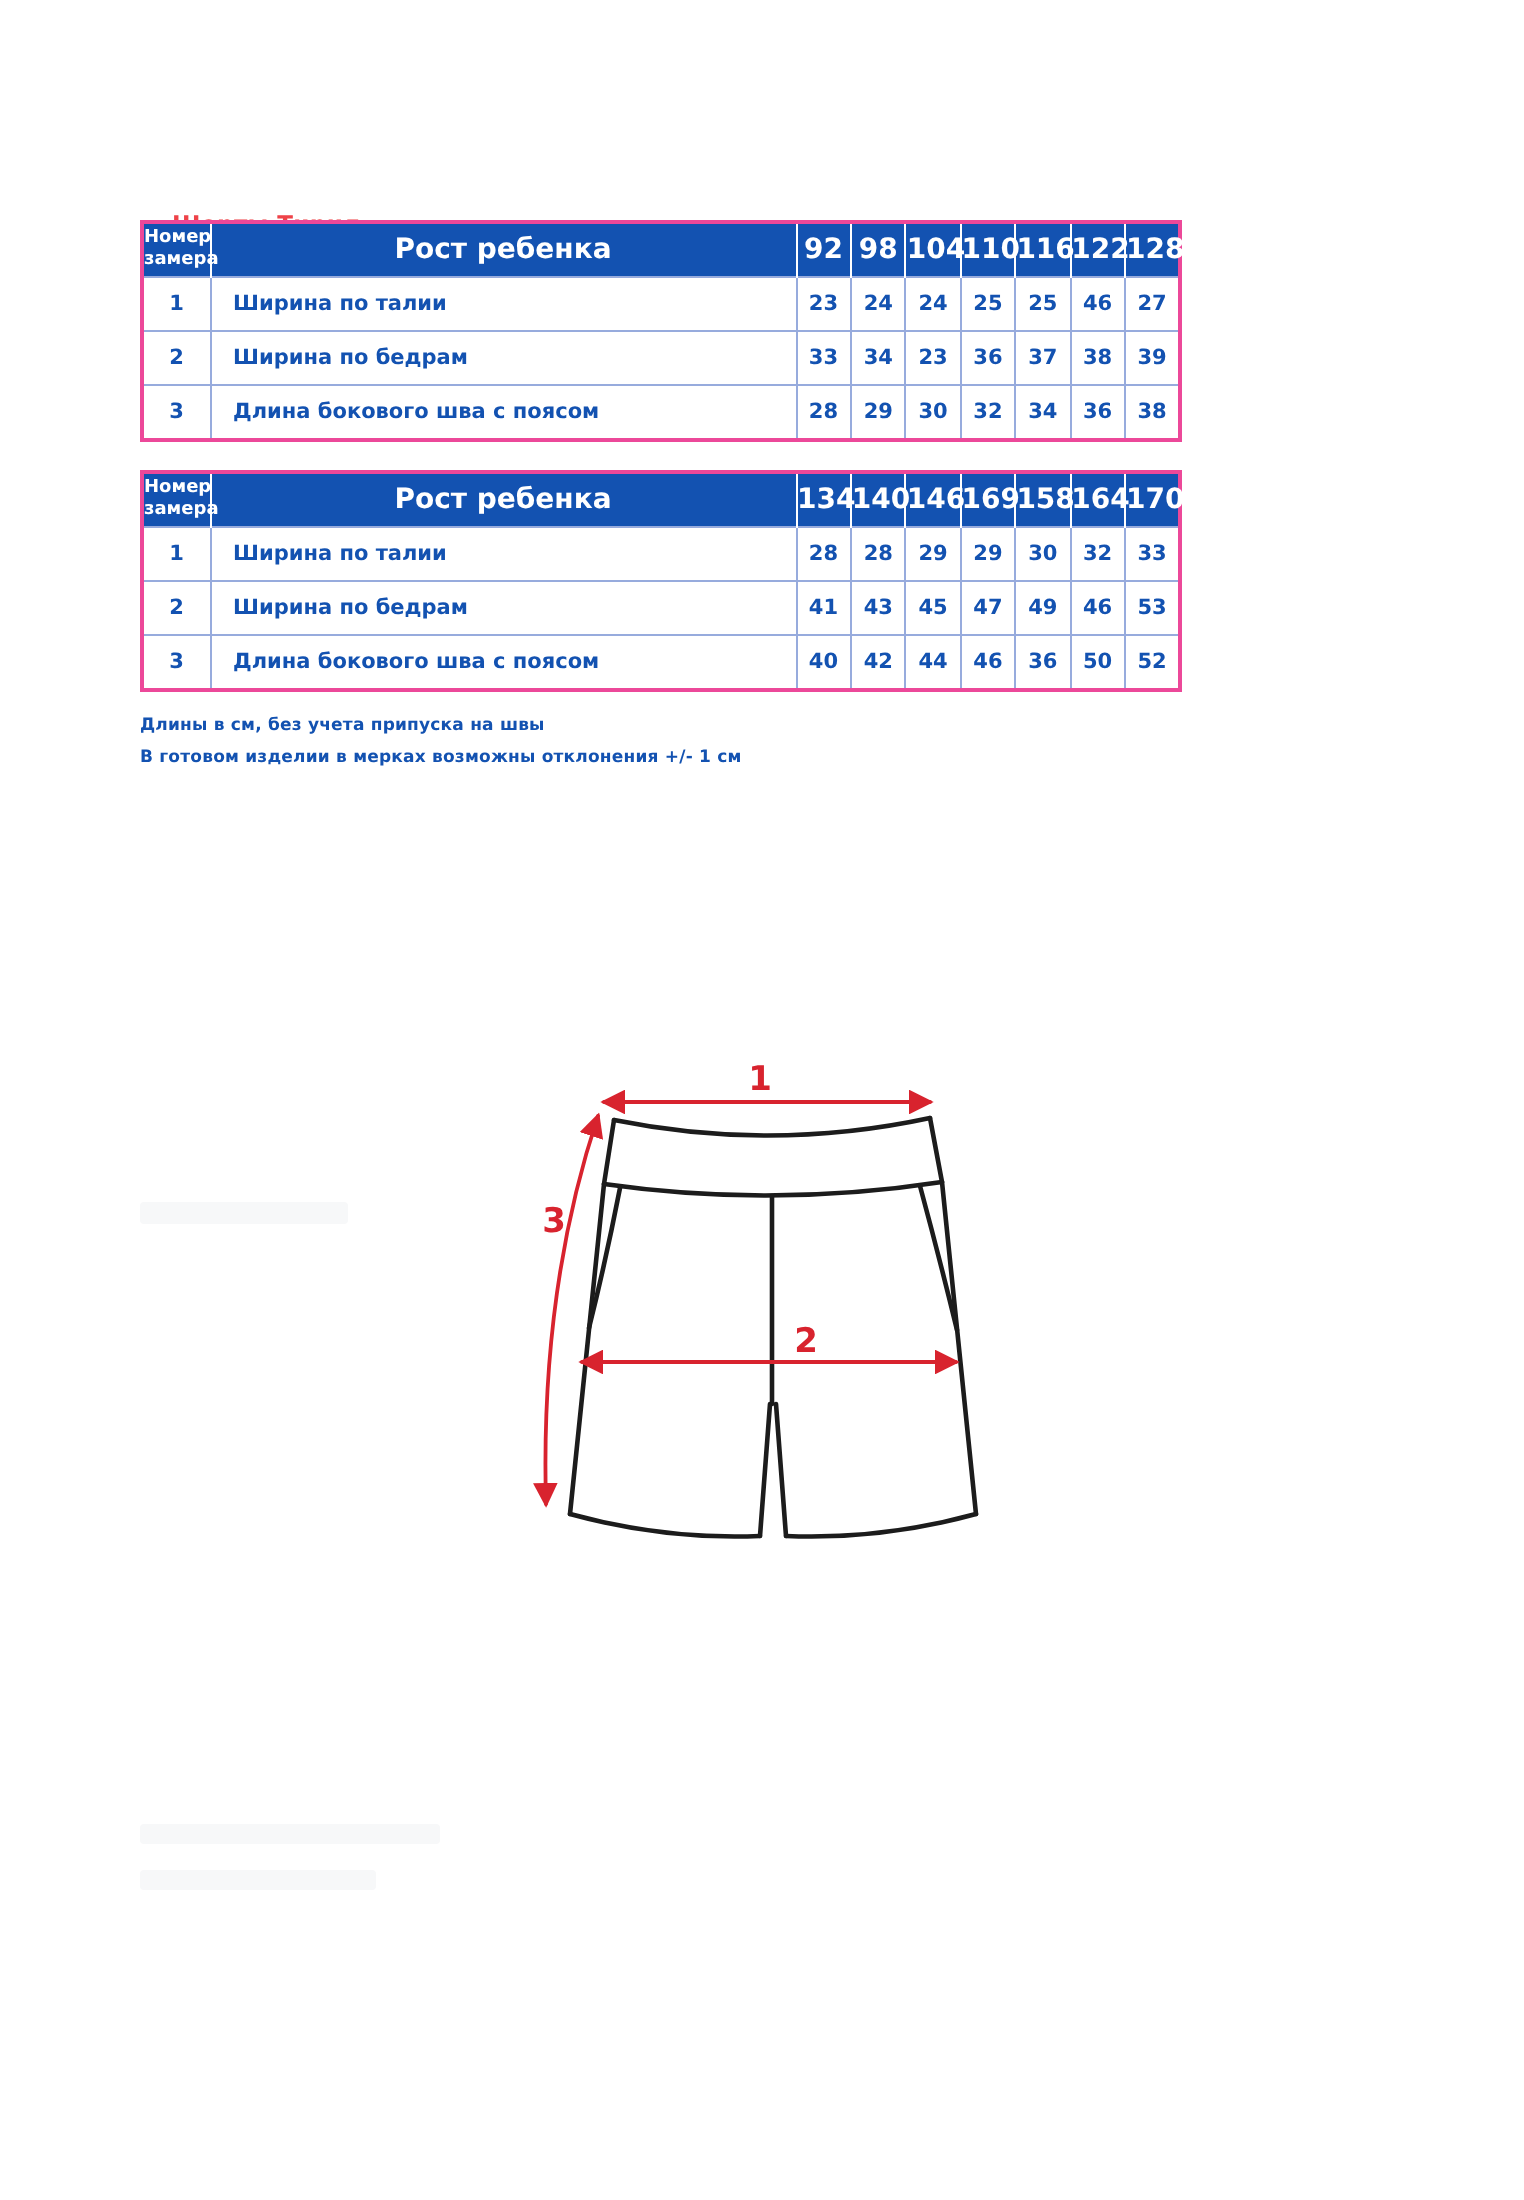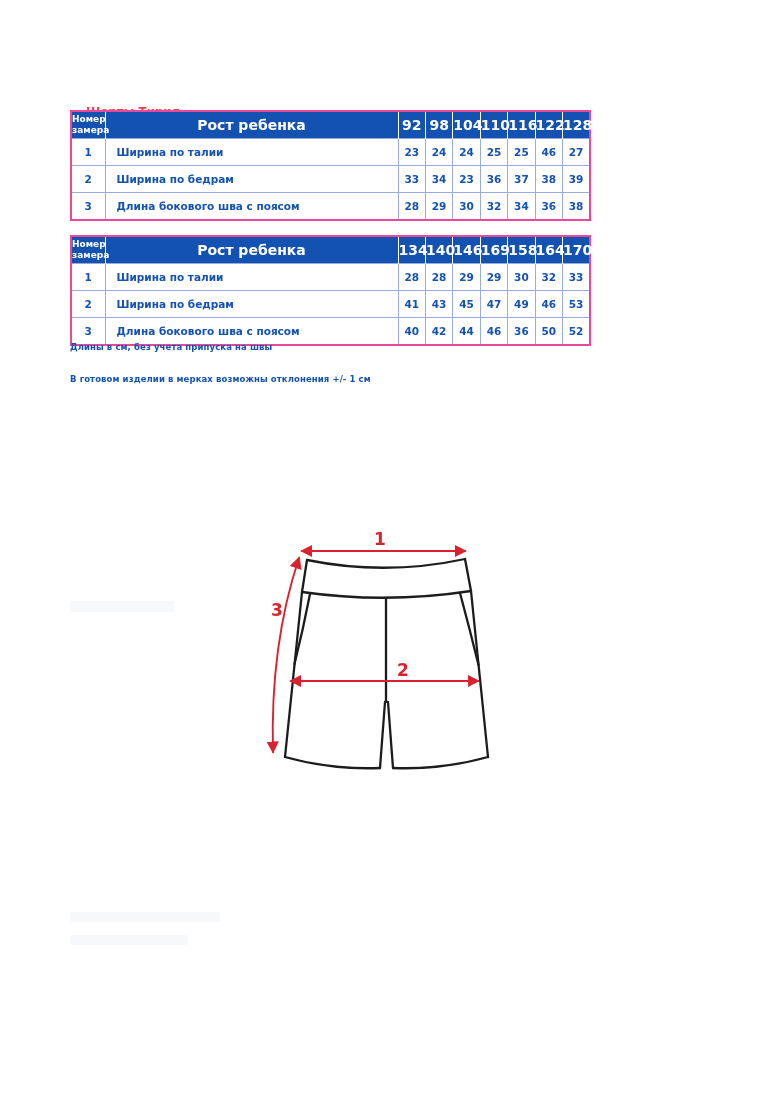--- a/index.html
+++ b/index.html
@@ -32,21 +32,21 @@
   table.size-table td{
     height:26px;padding:0;border:1px solid #97abdd;
     color:#1352b1;font-size:10.5px;font-weight:bold;text-align:center;
     background:#ffffff;
   }
   table.size-table td.cell-label{text-align:left;padding-left:11px;}
   .note{
     position:absolute;left:70px;margin:0;
     color:#1352b1;font-size:8.5px;font-weight:bold;letter-spacing:.1px;
   }
-  #note-0{top:342px;}
+  #note-0{top:358px;}
   #note-1{top:374px;}
   .faint-artifact{position:absolute;background:#f7f8f9;border-radius:2px;}
   #artifact-0{left:70px;top:601px;width:104px;height:11px;}
   #artifact-1{left:70px;top:912px;width:150px;height:10px;}
   #artifact-2{left:70px;top:935px;width:118px;height:10px;}
   #shorts-diagram{position:absolute;left:250px;top:520px;}
   #shorts-diagram .outline{fill:none;stroke:#1c1c1c;stroke-width:2.3;stroke-linecap:round;stroke-linejoin:round;}
   #shorts-diagram .arrow{fill:none;stroke:#d8232e;stroke-width:1.9;stroke-linecap:round;}
   #shorts-diagram .dim-label{fill:#d8232e;font-size:17px;font-weight:bold;text-anchor:middle;}
 </style>

